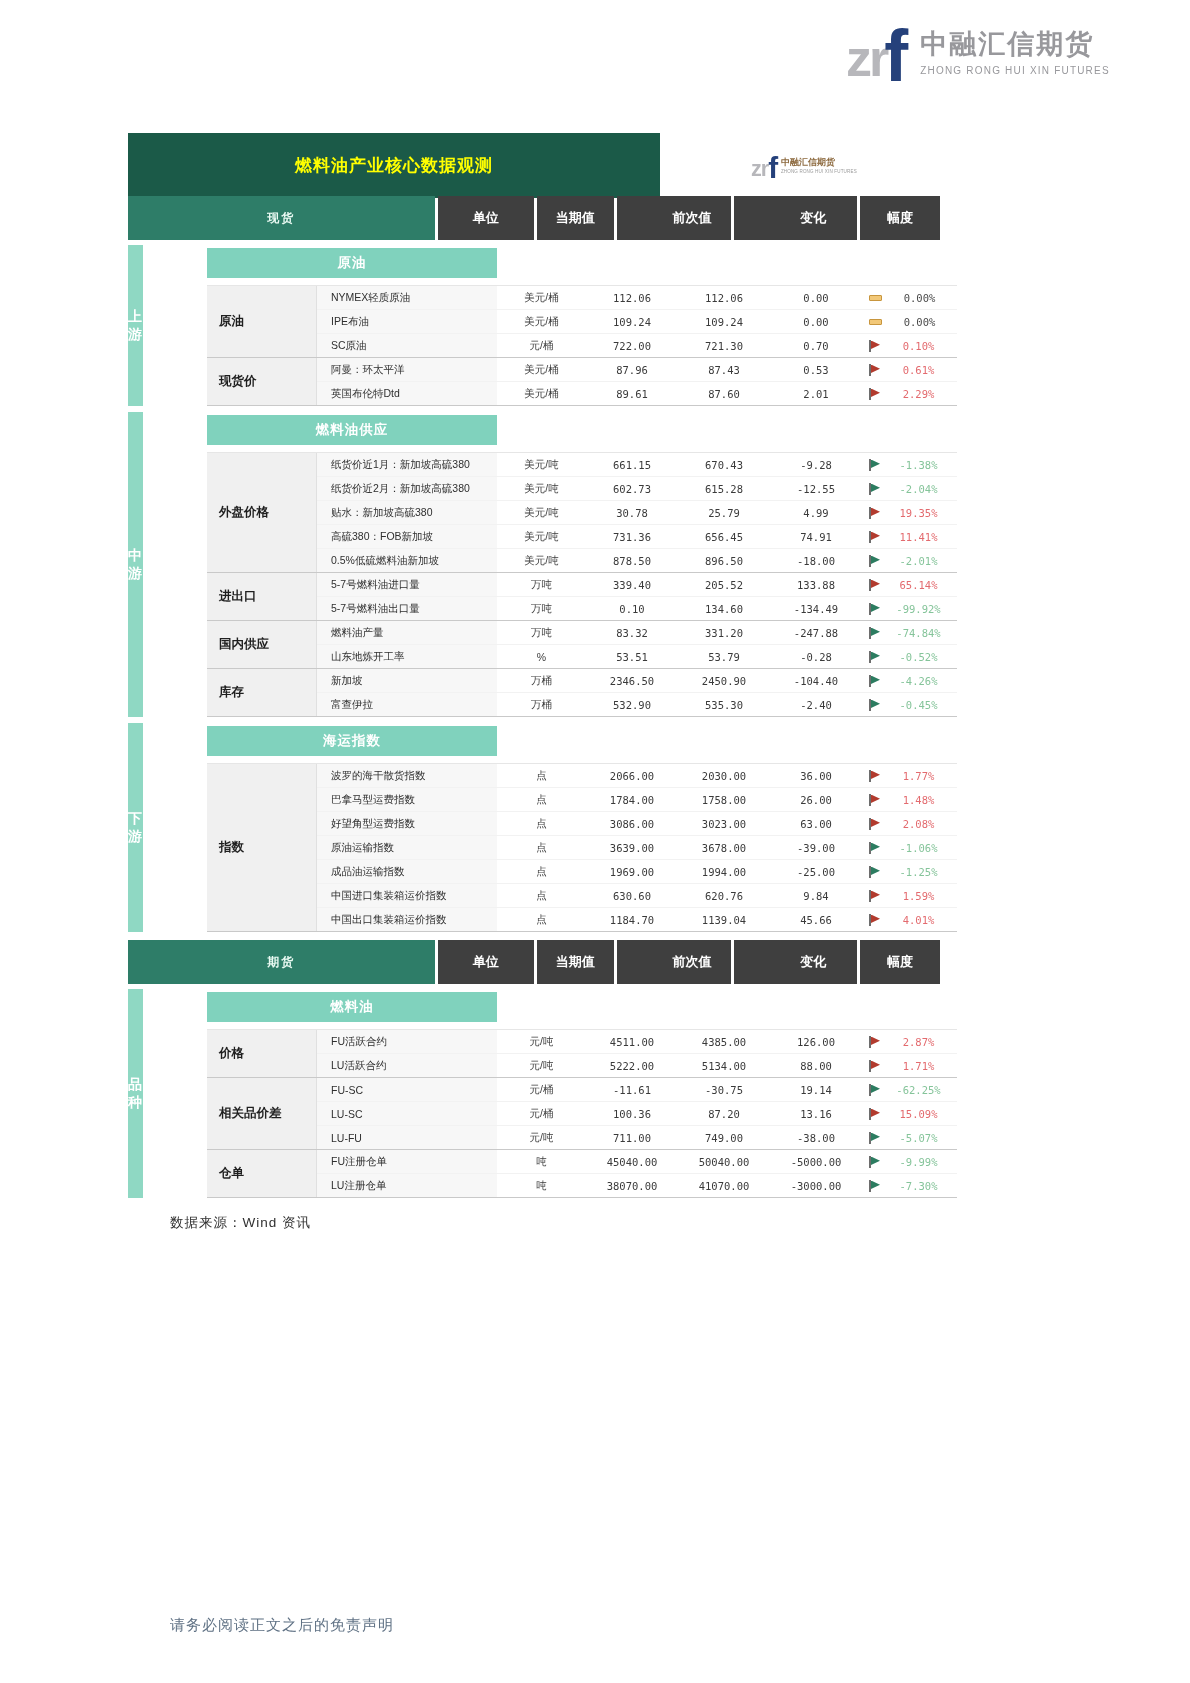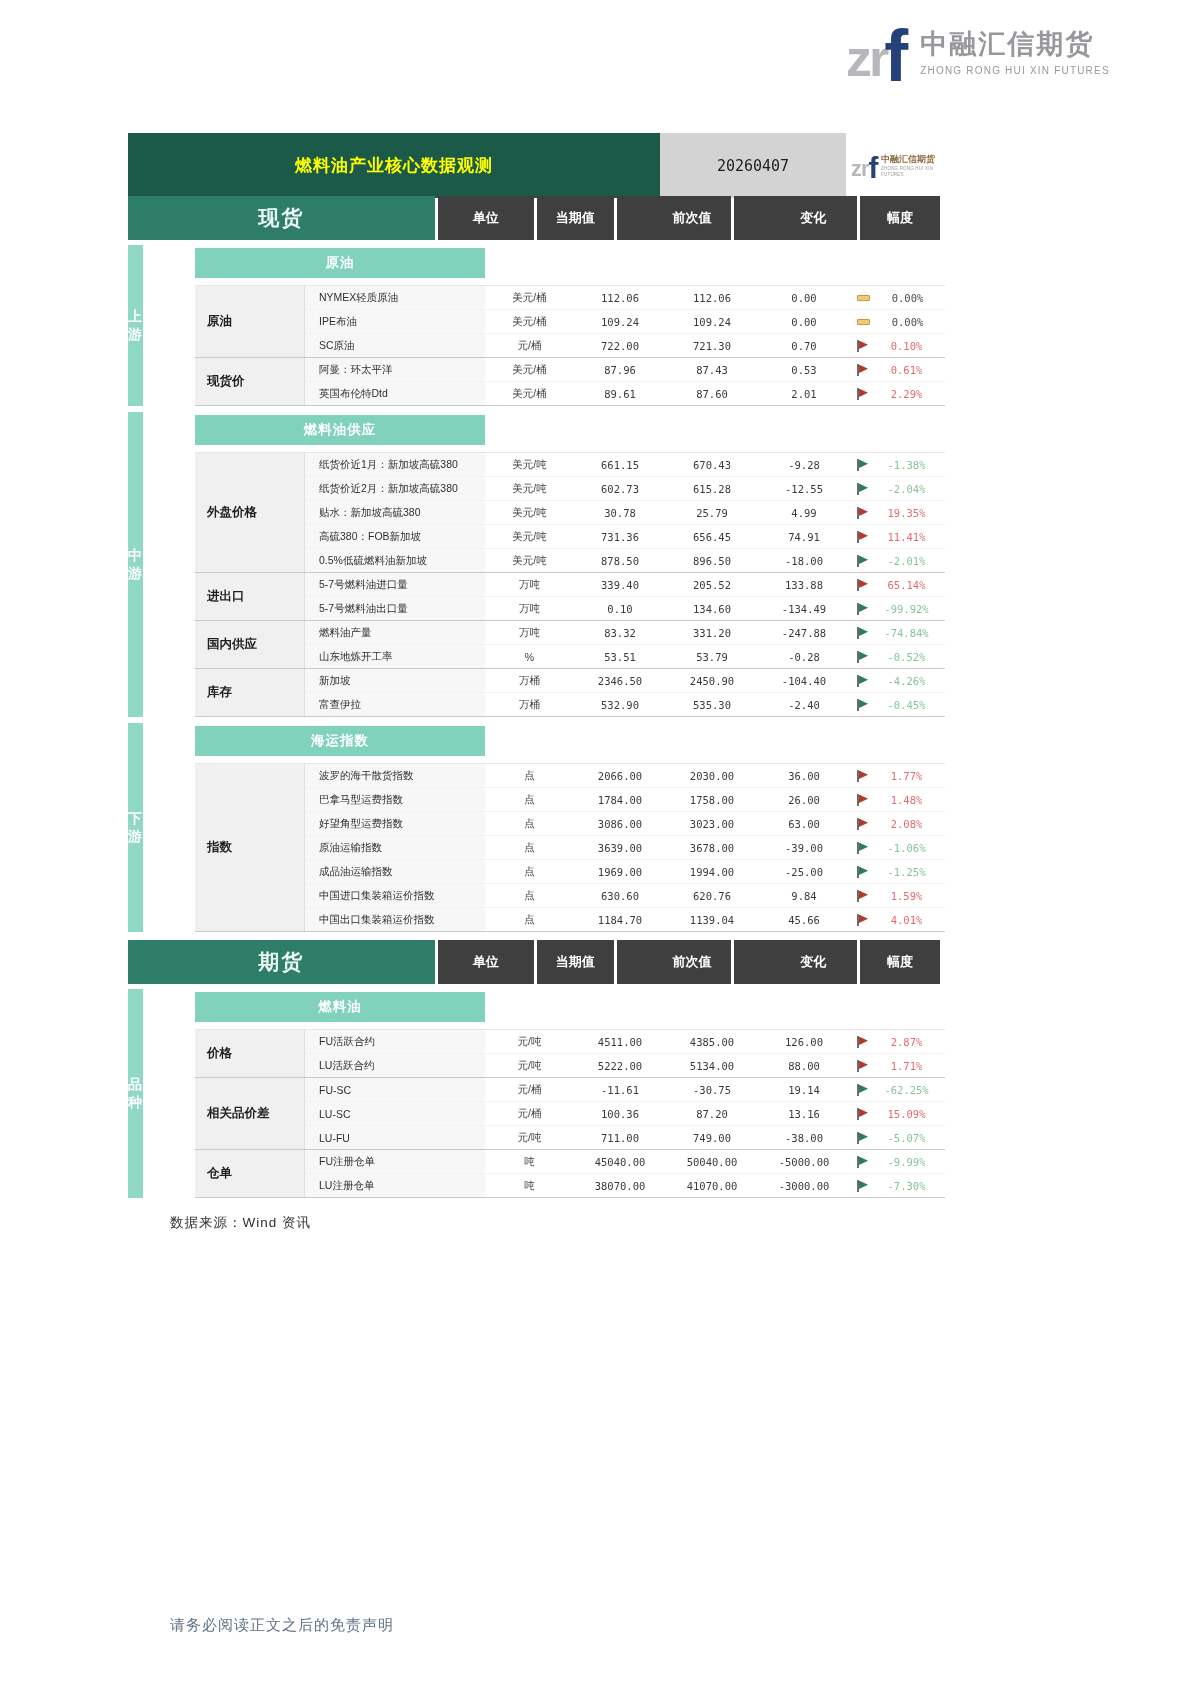--- a/index.html
+++ b/index.html
@@ -28,29 +28,29 @@
   .mini-zrf{display:flex;align-items:flex-end;line-height:0.8;}
   .mini-zr{font-size:24px;font-weight:bold;color:#b7b7bb;letter-spacing:-1px;}
   .mini-f{font-size:33px;font-weight:bold;color:#25417b;position:relative;top:3px;}
   .mini-text{display:flex;flex-direction:column;}
   .mini-cn{font-size:10px;font-weight:bold;color:#8d6a3f;letter-spacing:0;}
   .mini-en{font-size:5px;color:#9a9a9a;letter-spacing:0.2px;}
   
   #tables{position:absolute;left:128px;top:196px;width:812px;}
   .tbl{margin-bottom:8px;}
   .tbl-head{display:flex;height:44px;margin-bottom:5px;}
-  .th-name{width:352px;background:#2e7d68;color:#eafaf3;font-size:21px;font-weight:bold;
+  .th-name{width:352px;background:#2e7d68;color:#eafaf3;font-size:12px;font-weight:bold;
     display:flex;align-items:center;justify-content:center;letter-spacing:2px;}
   .th-col{background:#3f3f3f;color:#ffffff;font-size:13px;font-weight:bold;margin-left:3px;
     display:flex;align-items:center;justify-content:center;}
   .th-unit{width:110px;} .th-cur{width:89px;} .th-prev{width:89px;padding-left:36px;} .th-chg{width:100px;padding-left:36px;} .th-pct{width:92px;}
   .band{display:flex;margin-bottom:6px;}
   .band-side{width:58px;background:#8fd8c3;color:#ffffff;font-size:14px;font-weight:bold;
     display:flex;align-items:center;justify-content:center;letter-spacing:1px;}
-  .band-main{width:750px;margin-left:4px;padding-left:48px;}
+  .band-main{width:750px;margin-left:16px;padding-left:48px;}
   .section-bar{width:290px;height:30px;background:#80d2bd;color:#ffffff;font-size:13.5px;font-weight:bold;
     display:flex;align-items:center;justify-content:center;margin:3px 0 7px 0;letter-spacing:1px;}
   .groups{width:750px;}
   .group{display:flex;border-bottom:1px solid #c9c9c9;}
   .group:first-child{border-top:1px solid #e6e6e6;}
   .group-label{width:110px;background:#f0f0f0;border-right:1px solid #e0e0e0;
     display:flex;align-items:center;padding-left:12px;box-sizing:border-box;
     font-size:12.5px;font-weight:bold;color:#1f1f1f;}
   .group-rows{flex:1;}
   .row{display:flex;height:23px;align-items:stretch;}
@@ -86,21 +86,20 @@
       <span class="corp-f">f</span>
   </div>
   <div class="corp-text">
     <div class="corp-cn">中融汇信期货</div>
     <div class="corp-en">ZHONG RONG HUI XIN FUTURES</div>
   </div>
 </div>
 
 <div class="title-bar">
   <div class="title-green">燃料油产业核心数据观测</div>
-  <div class="title-date">20260407</div>
   <div class="title-logo">
     <div class="mini-logo">
       <div class="mini-zrf">
         <span class="mini-zr">zr</span>
           <span class="mini-f">f</span>
       </div>
       <div class="mini-text">
         <div class="mini-cn">中融汇信期货</div>
         <div class="mini-en">ZHONG RONG HUI XIN FUTURES</div>
       </div>

